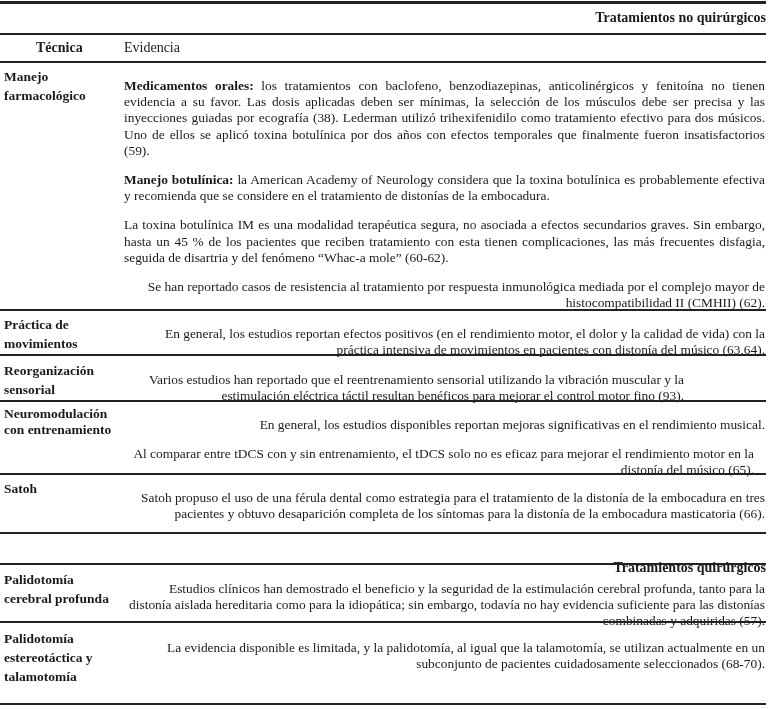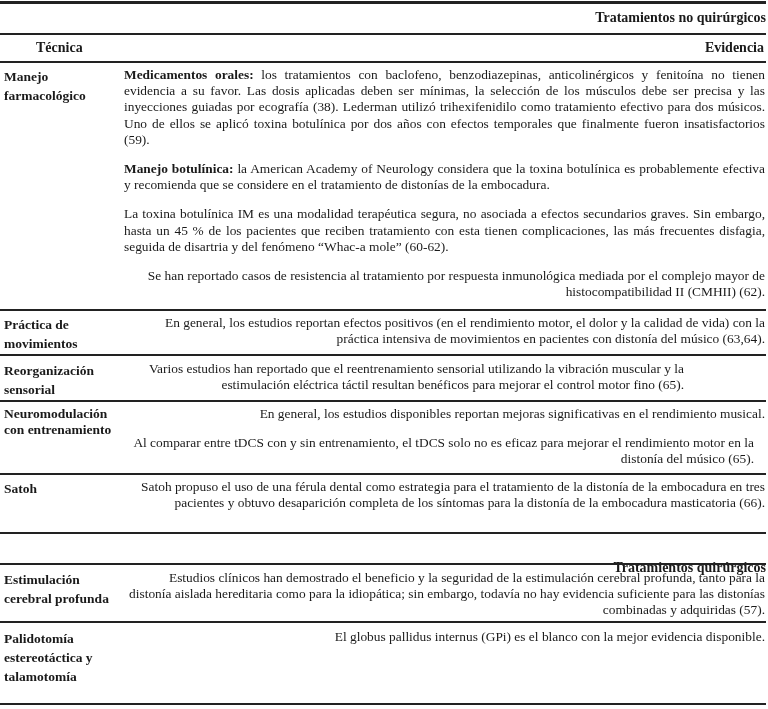--- a/index.html
+++ b/index.html
@@ -5,25 +5,25 @@
   html, body { margin:0; padding:0; background:#ffffff; }
   body { width:768px; height:709px; overflow:hidden; position:relative;
          font-family:"Liberation Serif","DejaVu Serif",serif; color:#1a1a1a; }
   .page { position:absolute; left:0; top:0; width:768px; }
   .rule { position:absolute; left:0; width:766px; background:#222; }
   .thick { height:3px; }
   .thin { height:1.5px; }
   .sec-title { position:absolute; left:0; width:766px; text-align:right;
                font-weight:bold; font-size:14px; }
   .hdr-tecnica { position:absolute; left:4px; font-weight:bold; font-size:14px;margin-left:32px; }
-  .hdr-evid { position:absolute; left:124px; width:640px; text-align:right; font-weight:bold; font-size:14px; }
+  .hdr-evid { position:absolute; left:124px; width:640px; text-align:left; font-weight:normal; font-size:14px; }
   .row { position:absolute; left:0; width:766px; }
   .tech { position:absolute; left:4px; width:118px; font-weight:bold; font-size:13.5px; line-height:19px; }
   .evid { position:absolute; left:124px; width:641px; font-size:13.4px; line-height:16.2px; text-align:justify; }
-  .evid p { margin:0 0 13px 0; }
+  .evid p { margin:11px 0 13px 0; }
   .evid p:last-child { margin-bottom:0; }
   .evid .nojust { text-align:right; }
   b.lead { font-weight:bold; }
 </style>
 </head>
 <body>
 
 <div class="page">
 
   <div class="rule thick" style="top:1px"></div>
@@ -49,21 +49,21 @@
     <div class="tech">Práctica de movimientos</div>
     <div class="evid">
       <p class="nojust"><span>En general, los estudios reportan efectos positivos (en el rendimiento motor, el dolor y la calidad de vida) con la práctica intensiva de movimientos en pacientes con distonía del músico (63,64).</span></p>
     </div>
   </div>
   <div class="rule thin" style="top:354px"></div>
 
   <div class="row" style="top:361px">
     <div class="tech">Reorganización sensorial</div>
     <div class="evid" style="width:560px">
-      <p class="nojust"><span>Varios estudios han reportado que el reentrenamiento sensorial utilizando la vibración muscular y la estimulación eléctrica táctil resultan benéficos para mejorar el control motor fino (65).</span></p>
+      <p class="nojust"><span>Varios estudios han reportado que el reentrenamiento sensorial utilizando la vibración muscular y la estimulación eléctrica táctil resultan benéficos para mejorar el control motor fino (93).</span></p>
     </div>
   </div>
   <div class="rule thin" style="top:400px"></div>
 
   <div class="row" style="top:406px">
     <div class="tech" style="line-height:15.5px">Neuromodulación con entrenamiento</div>
     <div class="evid">
       <p class="nojust" style="margin-bottom:13px"><span>En general, los estudios disponibles reportan mejoras significativas en el rendimiento musical.</span></p>
       <p class="nojust" style="width:630px"><span>Al comparar entre tDCS con y sin entrenamiento, el tDCS solo no es eficaz para mejorar el rendimiento motor en la distonía del músico (65).</span></p>
     </div>
@@ -75,27 +75,27 @@
     <div class="evid">
       <p class="nojust"><span>Satoh propuso el uso de una férula dental como estrategia para el tratamiento de la distonía de la embocadura en tres pacientes y obtuvo desaparición completa de los síntomas para la distonía de la embocadura masticatoria (66).</span></p>
     </div>
   </div>
   <div class="rule thin" style="top:532px"></div>
 
   <div class="sec-title" style="top:560px">Tratamientos quirúrgicos</div>
   <div class="rule thin" style="top:563px"></div>
 
   <div class="row" style="top:570px">
-    <div class="tech">Estimulación cerebral profunda</div>
+    <div class="tech">Palidotomía cerebral profunda</div>
     <div class="evid">
       <p class="nojust"><span>Estudios clínicos han demostrado el beneficio y la seguridad de la estimulación cerebral profunda, tanto para la distonía aislada hereditaria como para la idiopática; sin embargo, todavía no hay evidencia suficiente para las distonías combinadas y adquiridas (57).</span></p>
     </div>
   </div>
   <div class="rule thin" style="top:621px"></div>
 
   <div class="row" style="top:629px">
     <div class="tech">Palidotomía estereotáctica y talamotomía</div>
     <div class="evid">
-      <p class="nojust"><span>El globus pallidus internus (GPi) es el blanco con la mejor evidencia disponible.</span></p>
+      <p class="nojust"><span>La evidencia disponible es limitada, y la palidotomía, al igual que la talamotomía, se utilizan actualmente en un subconjunto de pacientes cuidadosamente seleccionados (68-70).</span></p>
     </div>
   </div>
   <div class="rule thin" style="top:703px"></div>
 </div>
 
 </body></html>

